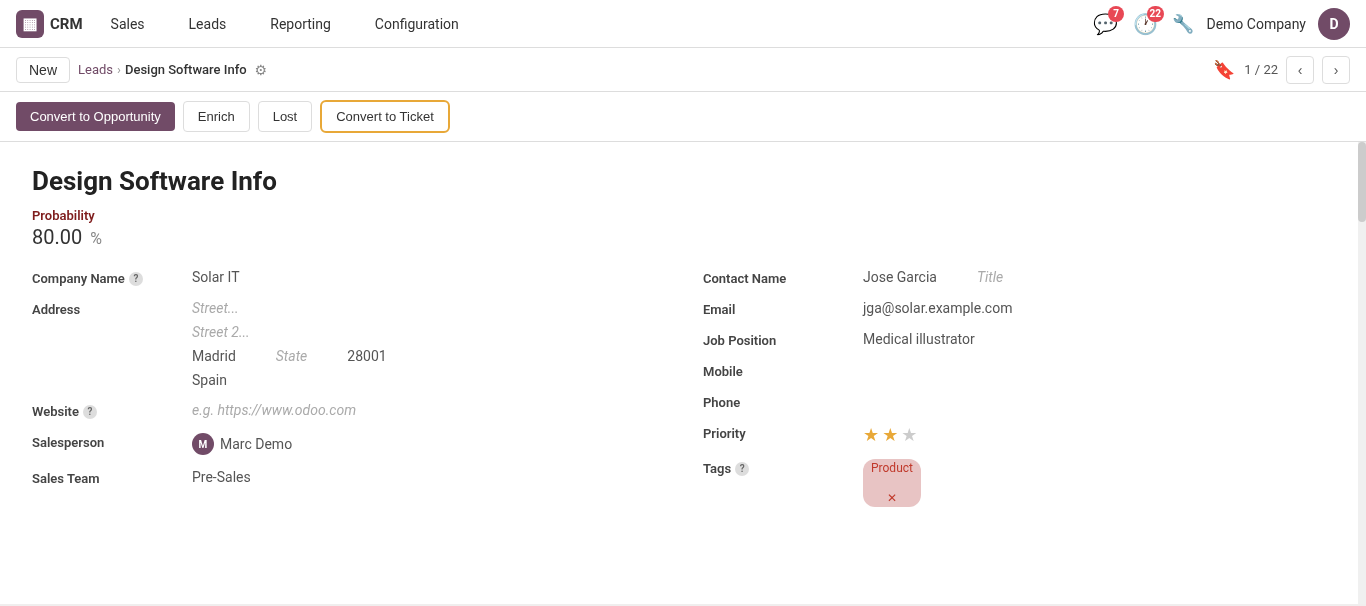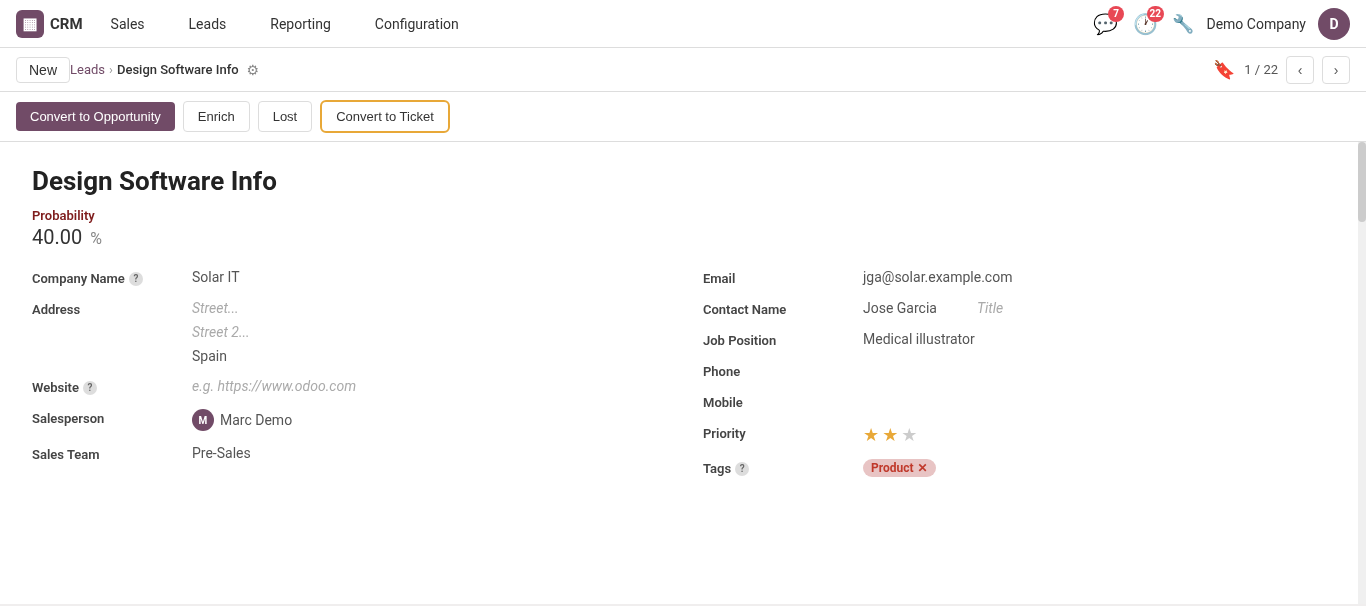--- a/index.html
+++ b/index.html
@@ -64,21 +64,21 @@
     
     .breadcrumb-bar {
       background: #fff;
       border-bottom: 1px solid #ddd;
       padding: 6px 16px;
       display: flex;
       align-items: center;
       justify-content: space-between;
       height: 44px;
     }
-    .breadcrumb-left { display: flex; align-items: center; }
+    .breadcrumb-left { display: flex; align-items: center; gap: 8px; }
     .btn-new {
       background: #fff;
       border: 1px solid #ddd;
       border-radius: 4px;
       padding: 4px 12px;
       font-size: 14px;
       cursor: pointer;
       color: #333;
       font-weight: 500;
     }
@@ -215,27 +215,28 @@
     
     .stars { display: flex; gap: 3px; }
     .star { font-size: 18px; cursor: pointer; }
     .star.filled { color: #e8a838; }
     .star.empty { color: #ccc; }
 
     
     .tag {
       display: inline-flex;
       align-items: center;
-      gap: 4px;
+      gap: 16px;
       background: #e8c4c4;
       color: #c0392b;
       border-radius: 12px;
       padding: 2px 8px;
       font-size: 12px;
-      font-weight: 700;
+      font-weight: 400;
+      flex-direction: column;
     }
     .tag .close { cursor: pointer; font-size: 12px; }
 
     
     .salesperson-row {
       display: flex;
       align-items: center;
       gap: 6px;
     }
     .salesperson-avatar {
@@ -316,21 +317,21 @@
   <button class="btn-highlighted">Convert to Ticket</button>
 </div>
 
 <div class="main-content page-wrapper">
 
   <div class="record-title">Design Software Info</div>
 
   <div class="field-group">
     <div class="field-label">Probability</div>
     <div style="display:flex; align-items:baseline; gap:4px;">
-      <span class="field-value large">40.00</span>
+      <span class="field-value large">80.00</span>
       <span class="percent">%</span>
     </div>
   </div>
 
   <div class="form-section">
 
     <div class="form-left">
 
       <div class="form-row">
         <div class="form-row-label">
@@ -338,20 +339,25 @@
           <span class="question-mark">?</span>
         </div>
         <div class="form-row-value">Solar IT</div>
       </div>
 
       <div class="form-row">
         <div class="form-row-label">Address</div>
         <div class="address-block">
           <span class="form-row-value placeholder">Street...</span>
           <span class="form-row-value placeholder">Street 2...</span>
+          <div class="address-row">
+            <span class="city form-row-value">Madrid</span>
+            <span class="state-label form-row-value placeholder">State</span>
+            <span class="zip form-row-value">28001</span>
+          </div>
           <span class="form-row-value">Spain</span>
         </div>
       </div>
 
       <div class="form-row">
         <div class="form-row-label">
           <span>Website</span>
           <span class="question-mark">?</span>
         </div>
         <div class="form-row-value placeholder">e.g. https://www.odoo.com</div>
@@ -368,44 +374,44 @@
       <div class="form-row">
         <div class="form-row-label">Sales Team</div>
         <div class="form-row-value">Pre-Sales</div>
       </div>
 
     </div>
 
     <div class="form-right">
 
       <div class="form-row">
-        <div class="form-row-label">Email</div>
-        <div class="form-row-value">jga@solar.example.com</div>
-      </div>
-
-      <div class="form-row">
         <div class="form-row-label">Contact Name</div>
         <div style="display:flex; gap:40px; align-items:center;">
           <span class="form-row-value">Jose Garcia</span>
           <span class="form-row-value placeholder">Title</span>
         </div>
       </div>
 
       <div class="form-row">
+        <div class="form-row-label">Email</div>
+        <div class="form-row-value">jga@solar.example.com</div>
+      </div>
+
+      <div class="form-row">
         <div class="form-row-label">Job Position</div>
         <div class="form-row-value">Medical illustrator</div>
       </div>
 
       <div class="form-row">
+        <div class="form-row-label">Mobile</div>
+        <div class="form-row-value"></div>
+      </div>
+
+      <div class="form-row">
         <div class="form-row-label">Phone</div>
-        <div class="form-row-value"></div>
-      </div>
-
-      <div class="form-row">
-        <div class="form-row-label">Mobile</div>
         <div class="form-row-value"></div>
       </div>
 
       <div class="form-row">
         <div class="form-row-label">Priority</div>
         <div class="stars">
           <span class="star filled">★</span>
           <span class="star filled">★</span>
           <span class="star empty">★</span>
         </div>

